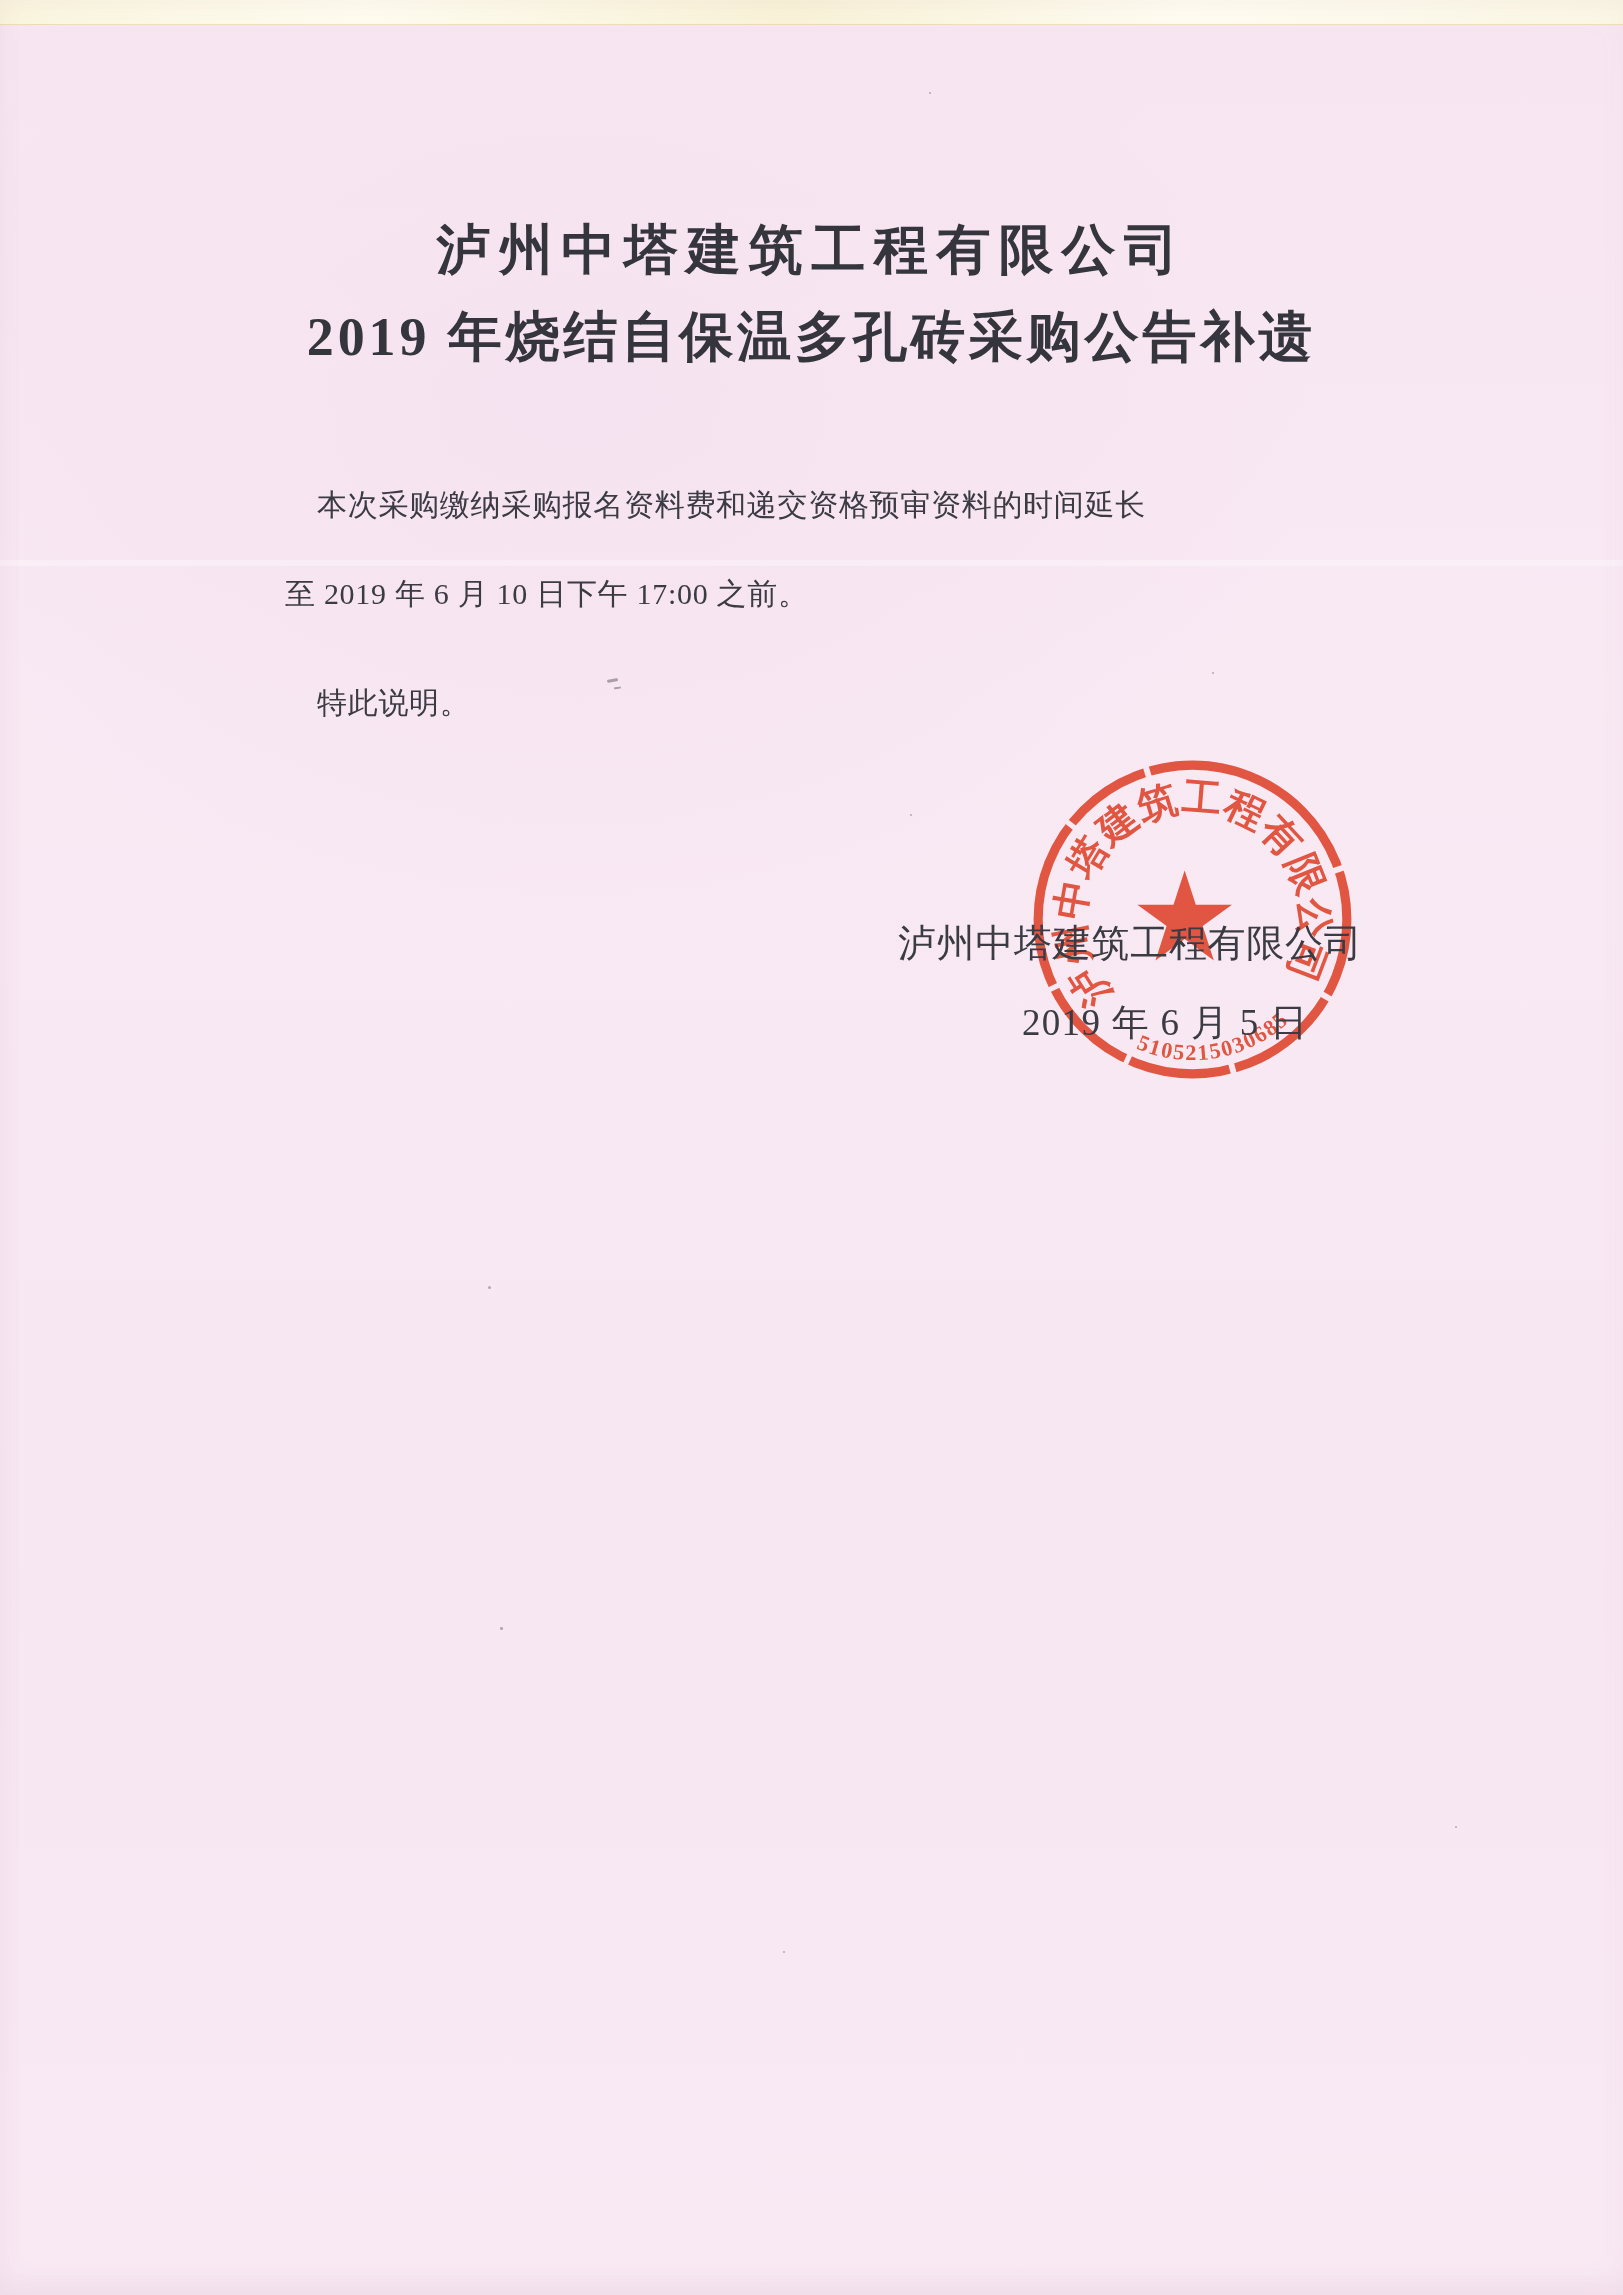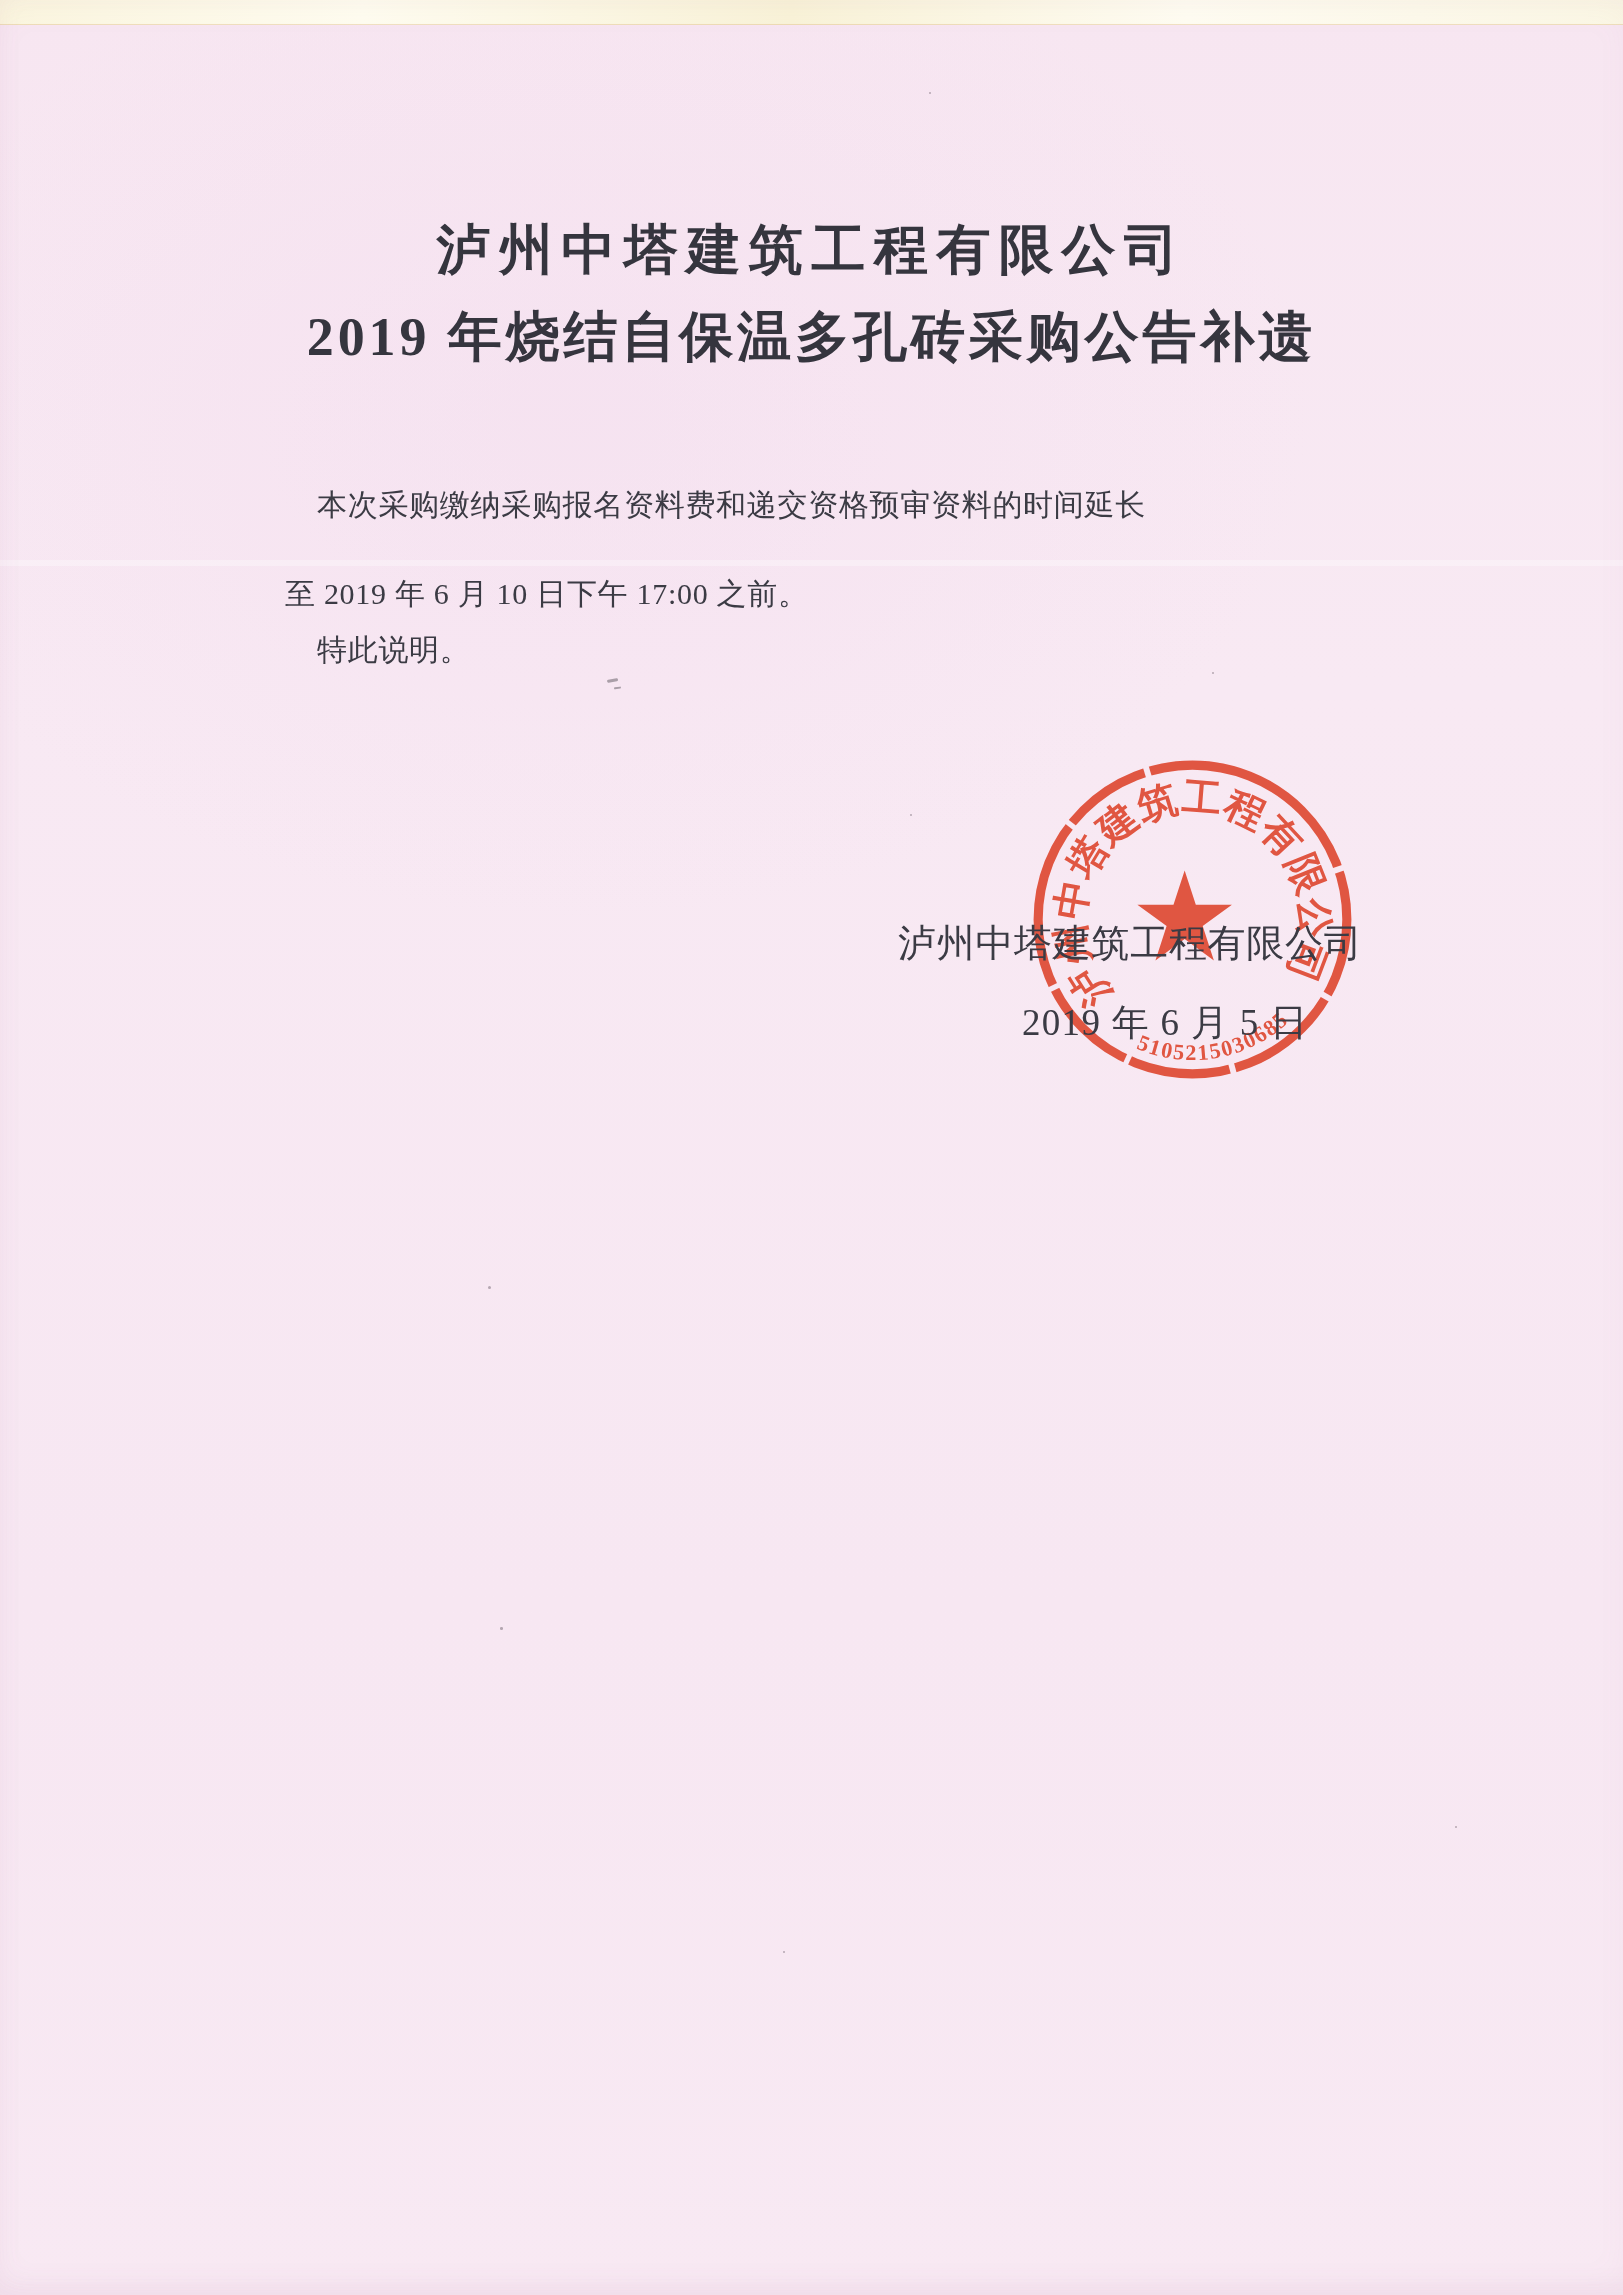--- a/index.html
+++ b/index.html
@@ -36,21 +36,21 @@
     font-size: 54px; line-height: 1; white-space: nowrap;
   }
   #title1 { top: 223px; letter-spacing: 8.5px; }
   #title2 { top: 310px; letter-spacing: 3.9px; }
   .body-line {
     position: absolute; font-size: 30px; line-height: 1;
     color: #3b3b44; letter-spacing: 0.7px; white-space: nowrap;
   }
   #bline1 { left: 317px; top: 490px; }
   #bline2 { left: 245px; top: 579px; margin-left: 40px; }
-  #bline3 { left: 317px; top: 635px; }
+  #bline3 { left: 317px; top: 688px; }
   .sig-company {
     position: absolute; left: 898px; top: 924px;
     font-size: 38px; line-height: 1; letter-spacing: 0.7px;
     color: #3b3b44; white-space: nowrap; z-index: 3;
   }
   .sig-date {
     position: absolute; left: 1022px; top: 1004px;
     font-size: 37px; line-height: 1; letter-spacing: 1.3px;
     color: #3b3b44; white-space: nowrap; z-index: 3;
   }

